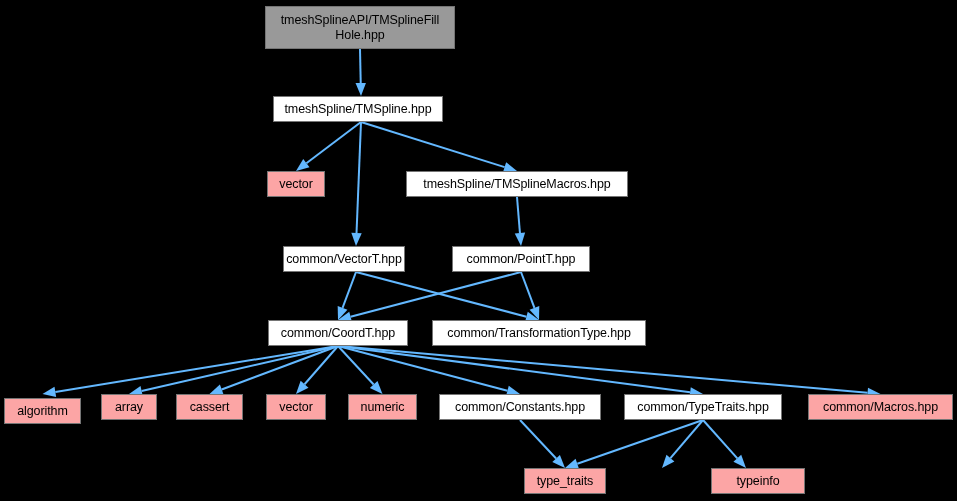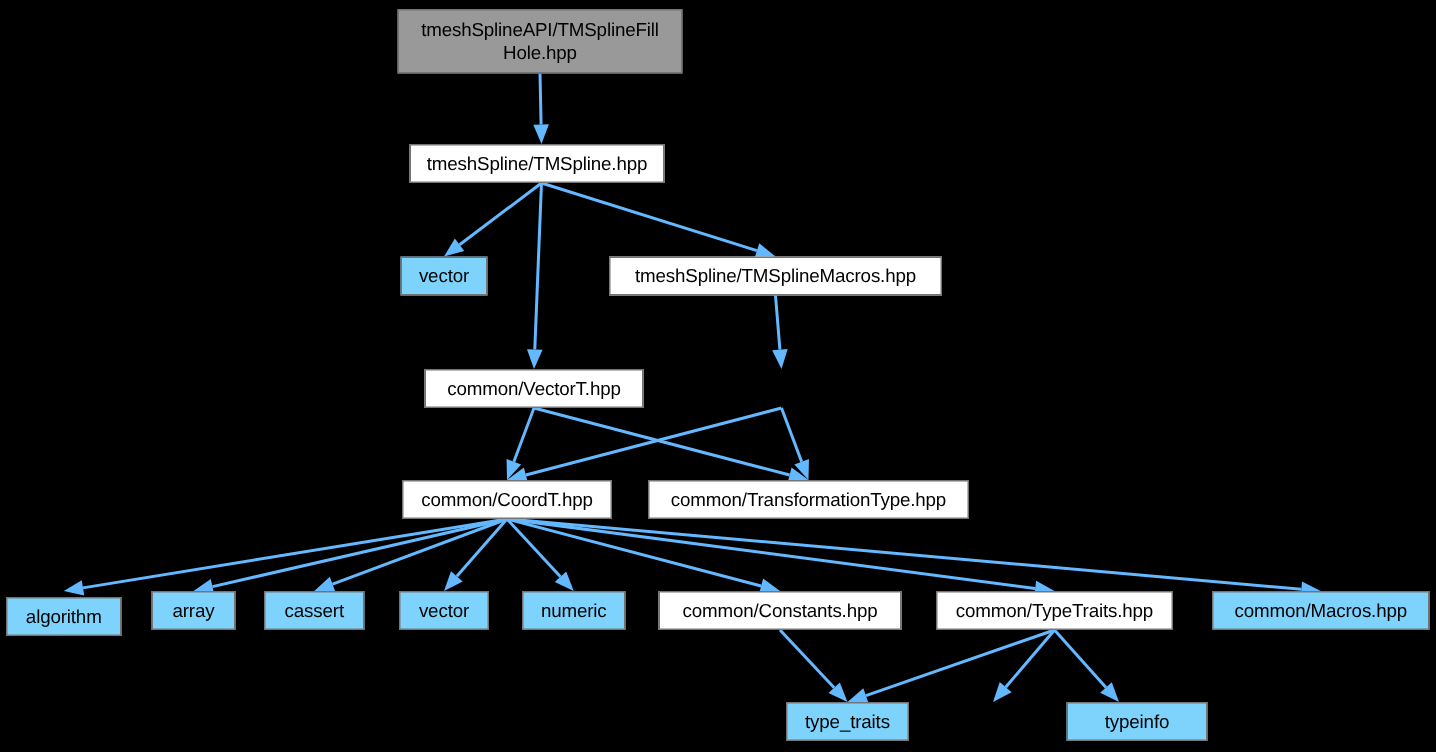--- a/index.html
+++ b/index.html
@@ -33,21 +33,21 @@
     text-align: center;
     color: #000000;
     font-size: 12.5px;
     line-height: 15px;
     letter-spacing: -0.1px;
     white-space: pre-line;
     z-index: 5;
   }
   .node.fill-root   { background: #999999; }
   .node.fill-plain  { background: #ffffff; }
-  .node.fill-sys    { background: #7dd3fc; }
+  .node.fill-sys    { background: #fca5a5; }
 </style>
 </head>
 <body>
 
 <div id="graph">
   <svg id="edge-layer" viewBox="0 0 957 501">
       <g>
         <line x1="360" y1="49" x2="360.7234668406225" y2="83.00294150925815" stroke="#63b8ff" stroke-width="2"></line>
         <polygon points="361,96 355.52464344432576,83.11355477300914 365.92229023691925,82.89232824550716" fill="#63b8ff"></polygon>
       </g>
@@ -130,21 +130,22 @@
       <g>
         <line x1="703" y1="420" x2="737.3257718193919" y2="458.31714063560025" stroke="#63b8ff" stroke-width="2"></line>
         <polygon points="746,468 733.452628073632,461.7868319078435 741.1989155651518,454.847449363357" fill="#63b8ff"></polygon>
       </g>
     </svg>
 <div class="node fill-root" style="left: 265px; top: 6px; width: 190px; height: 43px;">tmeshSplineAPI/TMSplineFill
 Hole.hpp</div>
     <div class="node fill-plain" style="left: 273px; top: 96px; width: 170px; height: 26px;">tmeshSpline/TMSpline.hpp</div>
     <div class="node fill-sys" style="left: 267px; top: 171px; width: 58px; height: 26px;">vector</div>
     <div class="node fill-plain" style="left: 406px; top: 171px; width: 222px; height: 26px;">tmeshSpline/TMSplineMacros.hpp</div>
-    <div class="node fill-plain" style="left: 283px; top: 246px; width: 146px; height: 26px;">common/VectorT.hpp</div>
+    <div class="node fill-plain" style="left: 283px; top: 246px; width: 122px; height: 26px;">common/VectorT.hpp</div>
+    <div class="node fill-plain" style="left: 452px; top: 246px; width: 138px; height: 26px;">common/PointT.hpp</div>
     <div class="node fill-plain" style="left: 268px; top: 320px; width: 140px; height: 26px;">common/CoordT.hpp</div>
     <div class="node fill-plain" style="left: 432px; top: 320px; width: 214px; height: 26px;">common/TransformationType.hpp</div>
     <div class="node fill-sys" style="left: 4px; top: 398px; width: 77px; height: 26px;">algorithm</div>
     <div class="node fill-sys" style="left: 101px; top: 394px; width: 56px; height: 26px;">array</div>
     <div class="node fill-sys" style="left: 176px; top: 394px; width: 67px; height: 26px;">cassert</div>
     <div class="node fill-sys" style="left: 266px; top: 394px; width: 60px; height: 26px;">vector</div>
     <div class="node fill-sys" style="left: 348px; top: 394px; width: 69px; height: 26px;">numeric</div>
     <div class="node fill-plain" style="left: 624px; top: 394px; width: 158px; height: 26px;">common/TypeTraits.hpp</div>
     <div class="node fill-plain" style="left: 439px; top: 394px; width: 162px; height: 26px;">common/Constants.hpp</div>
     <div class="node fill-sys" style="left: 808px; top: 394px; width: 145px; height: 26px;">common/Macros.hpp</div>

